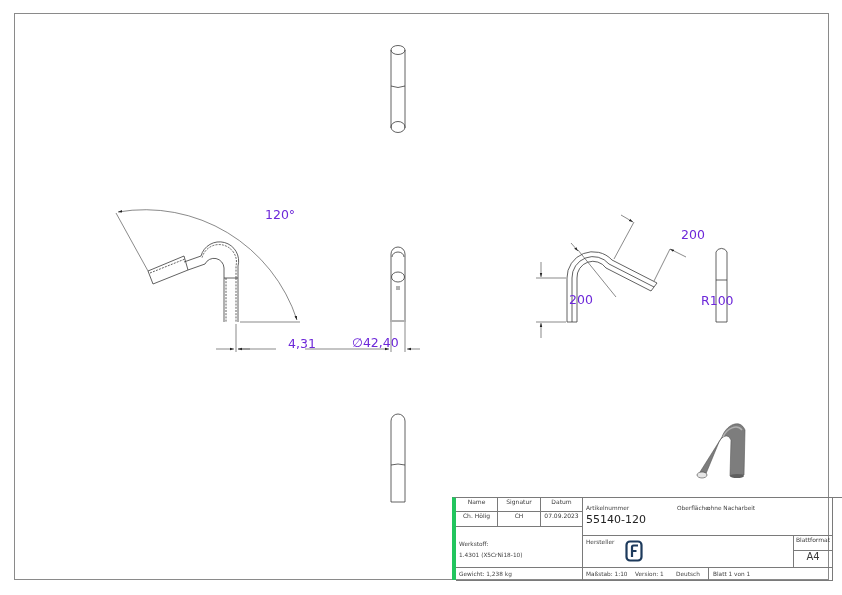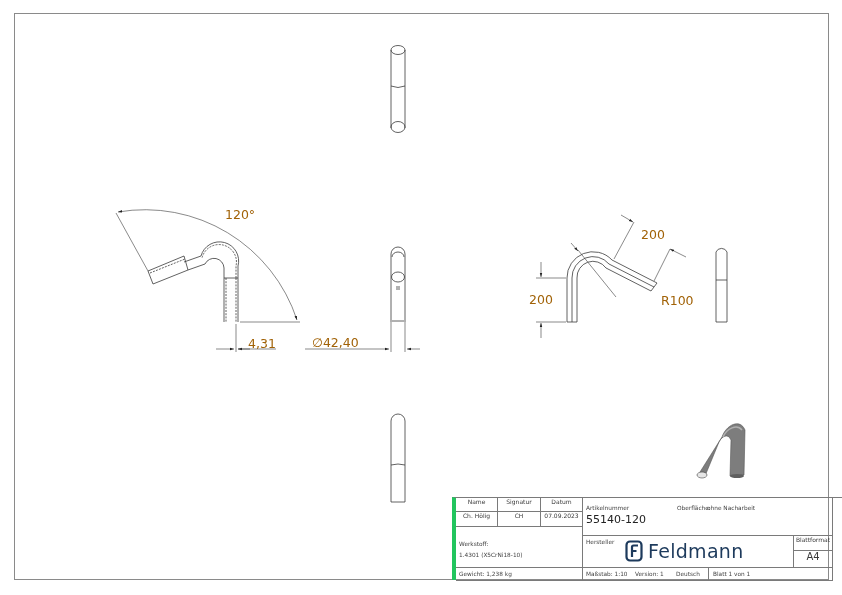--- a/index.html
+++ b/index.html
@@ -1,19 +1,19 @@
 <!DOCTYPE html>
 <html><head>
 <meta charset="utf-8">
 <style>
   html, body { margin:0; padding:0; background:#ffffff; }
   body { width:842px; height:595px; position:relative; overflow:hidden; font-family:"DejaVu Sans", sans-serif; color:#2a2a2a; }
   .frame { position:absolute; left:14px; top:13px; width:815px; height:567px; border:1px solid #8a8a8a; box-sizing:border-box; }
   svg.draw { position:absolute; left:0; top:0; }
-  .dimtxt { position:absolute; font-family:"DejaVu Sans", sans-serif; font-size:12.5px; color:#a16207; white-space:nowrap; line-height:1; }
+  .dimtxt { position:absolute; font-family:"DejaVu Sans", sans-serif; font-size:12.5px; color:#6d28d9; white-space:nowrap; line-height:1;margin-left:40px; }
   
   .tb { position:absolute; left:452px; top:497px; width:425px; height:83px; box-sizing:border-box; border-left:4px solid #22c55e; border-top:1px solid #7a7a7a; font-size:6px; color:#3a3a3a; }
   .cell { position:absolute; box-sizing:border-box; border-right:1px solid #7a7a7a; border-bottom:1px solid #7a7a7a; }
   .c { display:flex; justify-content:center; }
   .lbl { position:absolute; font-size:5.8px; color:#444; white-space:nowrap; }
   .big { font-size:11px; color:#222; }
   .logo { position:absolute; display:flex; align-items:center; gap:5px; }
   .logo-text { font-size:19px; color:#1d3a5c; letter-spacing:0.3px; font-family:"DejaVu Sans", sans-serif; }
 </style>
 </head>
@@ -159,21 +159,20 @@
     <span class="lbl" style="left:3px;top:25px;">1.4301 (X5CrNi18-10)</span>
   </div>
 
   <div class="cell" style="left:127px;top:38px;width:211px;height:32px;">
     <span class="lbl" style="left:3px;top:3px;">Hersteller</span>
     <div class="logo" style="left:42px;top:4px;">
       <svg width="18" height="22" viewBox="0 0 18 22">
         <rect x="1.5" y="1.5" width="15" height="19" rx="3.5" fill="none" stroke="#1d3a5c" stroke-width="2.2"></rect>
         <path d="M7,17 L7,7 Q7,5.5 8.5,5.5 L13,5.5 M7,11 L11.5,11" fill="none" stroke="#1d3a5c" stroke-width="2.2"></path>
       </svg>
-      <span class="logo-text">Feldmann</span>
     </div>
   </div>
 
   <div class="cell c" style="left:338px;top:38px;width:39px;height:15px;">
       <span>Blattformat</span>
     </div>
   <div class="cell c" style="left:338px;top:53px;width:39px;height:17px;font-size:10px;">
       <span>A4</span>
     </div>
 

